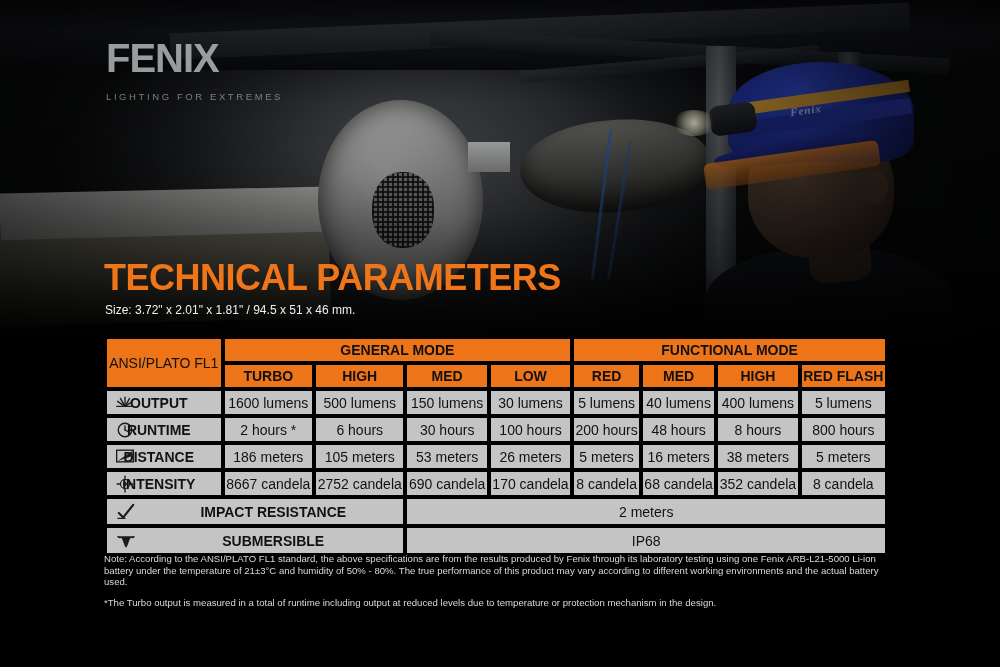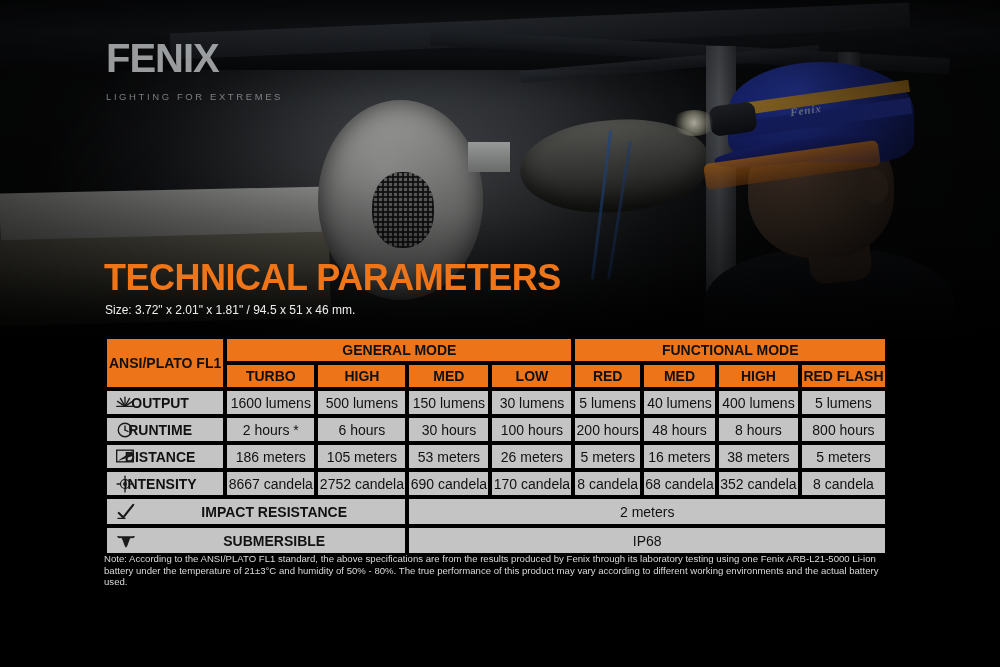--- a/index.html
+++ b/index.html
@@ -92,21 +92,21 @@
     color:#ef7518; letter-spacing:-0.5px; white-space:nowrap; }
   .subtitle { position:absolute; left:105px; top:303px; font:400 12px "Liberation Sans", sans-serif;
     color:#f0f0f0; line-height:14px; white-space:nowrap; }
 
   
   .tbl { position:absolute; left:104px; top:336px; width:784px; border-collapse:separate; border-spacing:2px; }
   .tbl td, .tbl th { border:1px solid #000; font-size:14px; text-align:center; color:#111;
     font-family:"Liberation Sans", sans-serif; }
   .hdr-orange { background:#ee7419; font-weight:700; font-size:12px; color:#000; height:24px; }
   .hdr-sub    { background:#ee7419; font-weight:700; font-size:12px; color:#000; height:24px; }
-  .lbl-ansi   { background:#ee7419; font-weight:700; font-size:11.5px; color:#000; }
+  .lbl-ansi   { background:#ee7419; font-weight:400; font-size:11.5px; color:#000; }
   .cell       { background:#c3c4c3; height:25px; font-weight:400; }
   .cell-lbl   { background:#c3c4c3; height:25px; font-weight:700; font-size:11.5px; text-align:right;
                 padding-right:10px; position:relative; }
   .cell-lbl .ic { position:absolute; left:8px; top:50%; transform:translateY(-50%); width:20px; height:18px; }
   .cell-wide  { background:#c3c4c3; height:27px; }
   .cell-lbl-wide { background:#c3c4c3; height:27px; font-weight:700; font-size:11.5px; text-align:left;
                 padding-left:36px; position:relative; }
   .cell-lbl-wide .ic { position:absolute; left:8px; top:50%; transform:translateY(-50%); width:22px; height:18px; }
 
   
@@ -298,15 +298,16 @@
           </span>
           <span>SUBMERSIBLE</span>
         </td>
         <td class="cell-wide" colspan="6">IP68</td>
       </tr>
     </tbody>
   </table>
 
   <div class="notes">
     <p>Note: According to the ANSI/PLATO FL1 standard, the above specifications are from the results produced by Fenix through its laboratory testing using one Fenix ARB-L21-5000 Li-ion battery under the temperature of 21±3°C and humidity of 50% - 80%. The true performance of this product may vary according to different working environments and the actual battery used.</p>
+    <p>*The Turbo output is measured in a total of runtime including output at reduced levels due to temperature or protection mechanism in the design.</p>
   </div>
 
 </div>
 
 </body></html>

